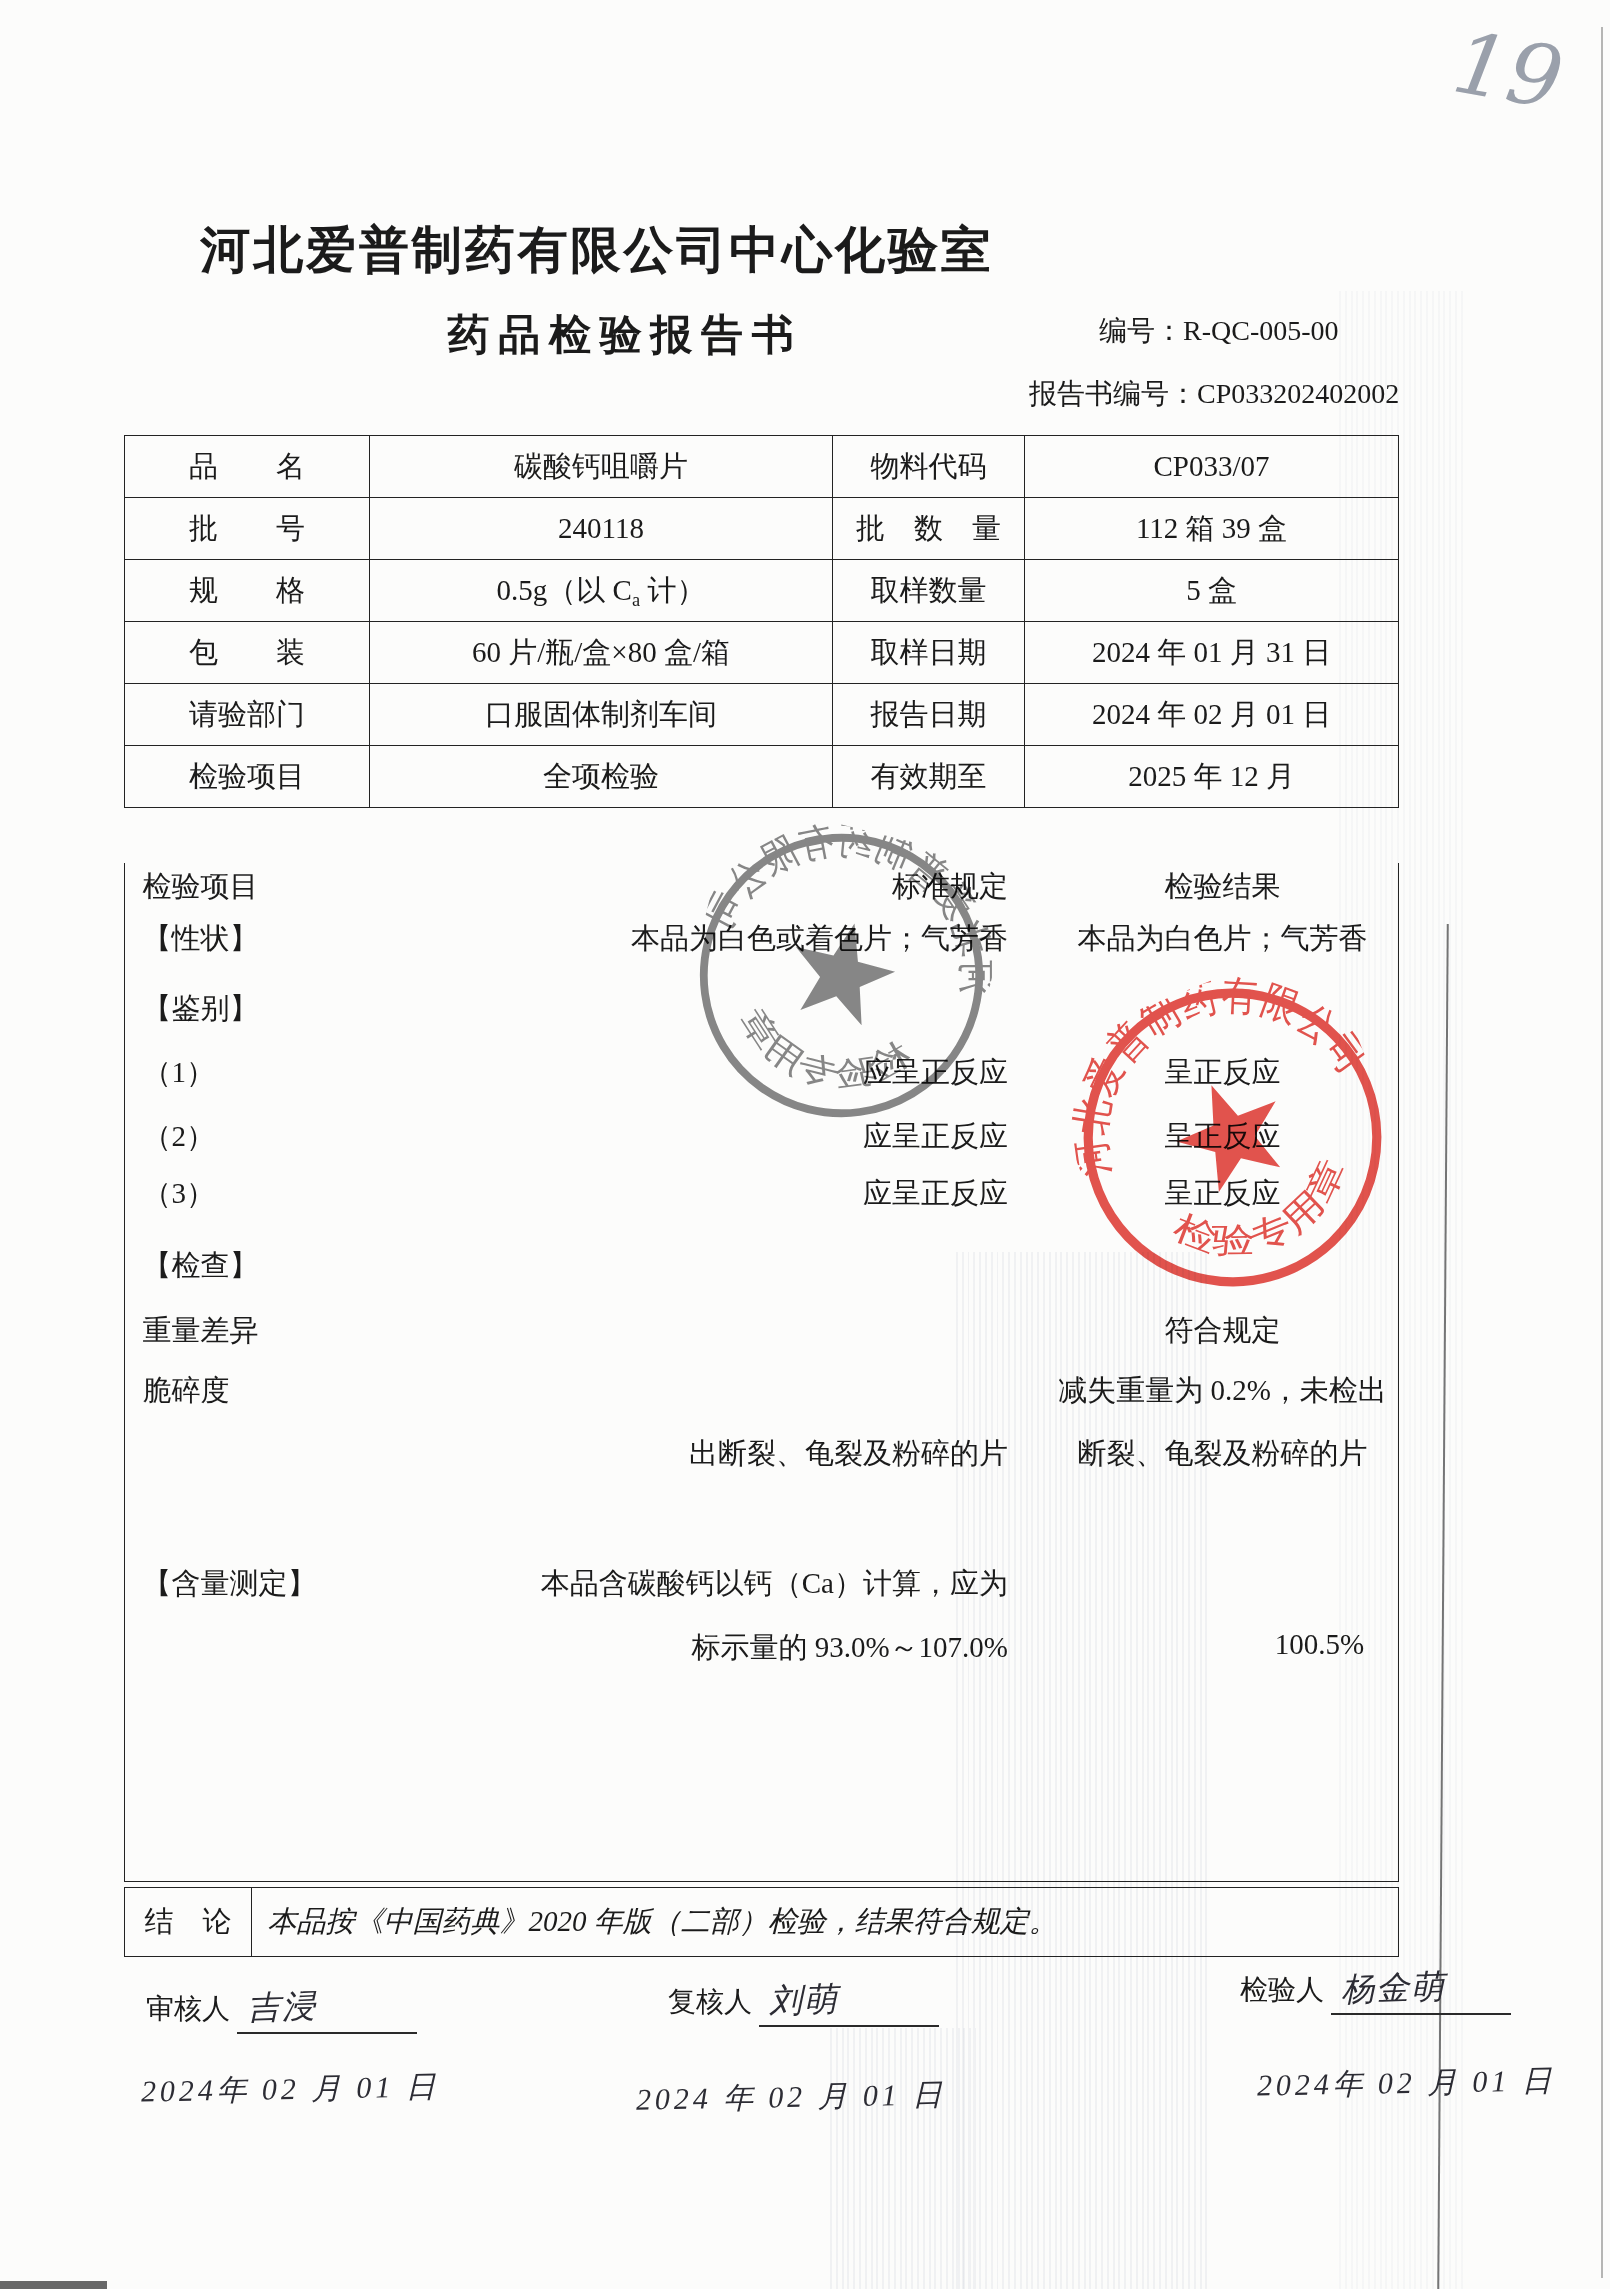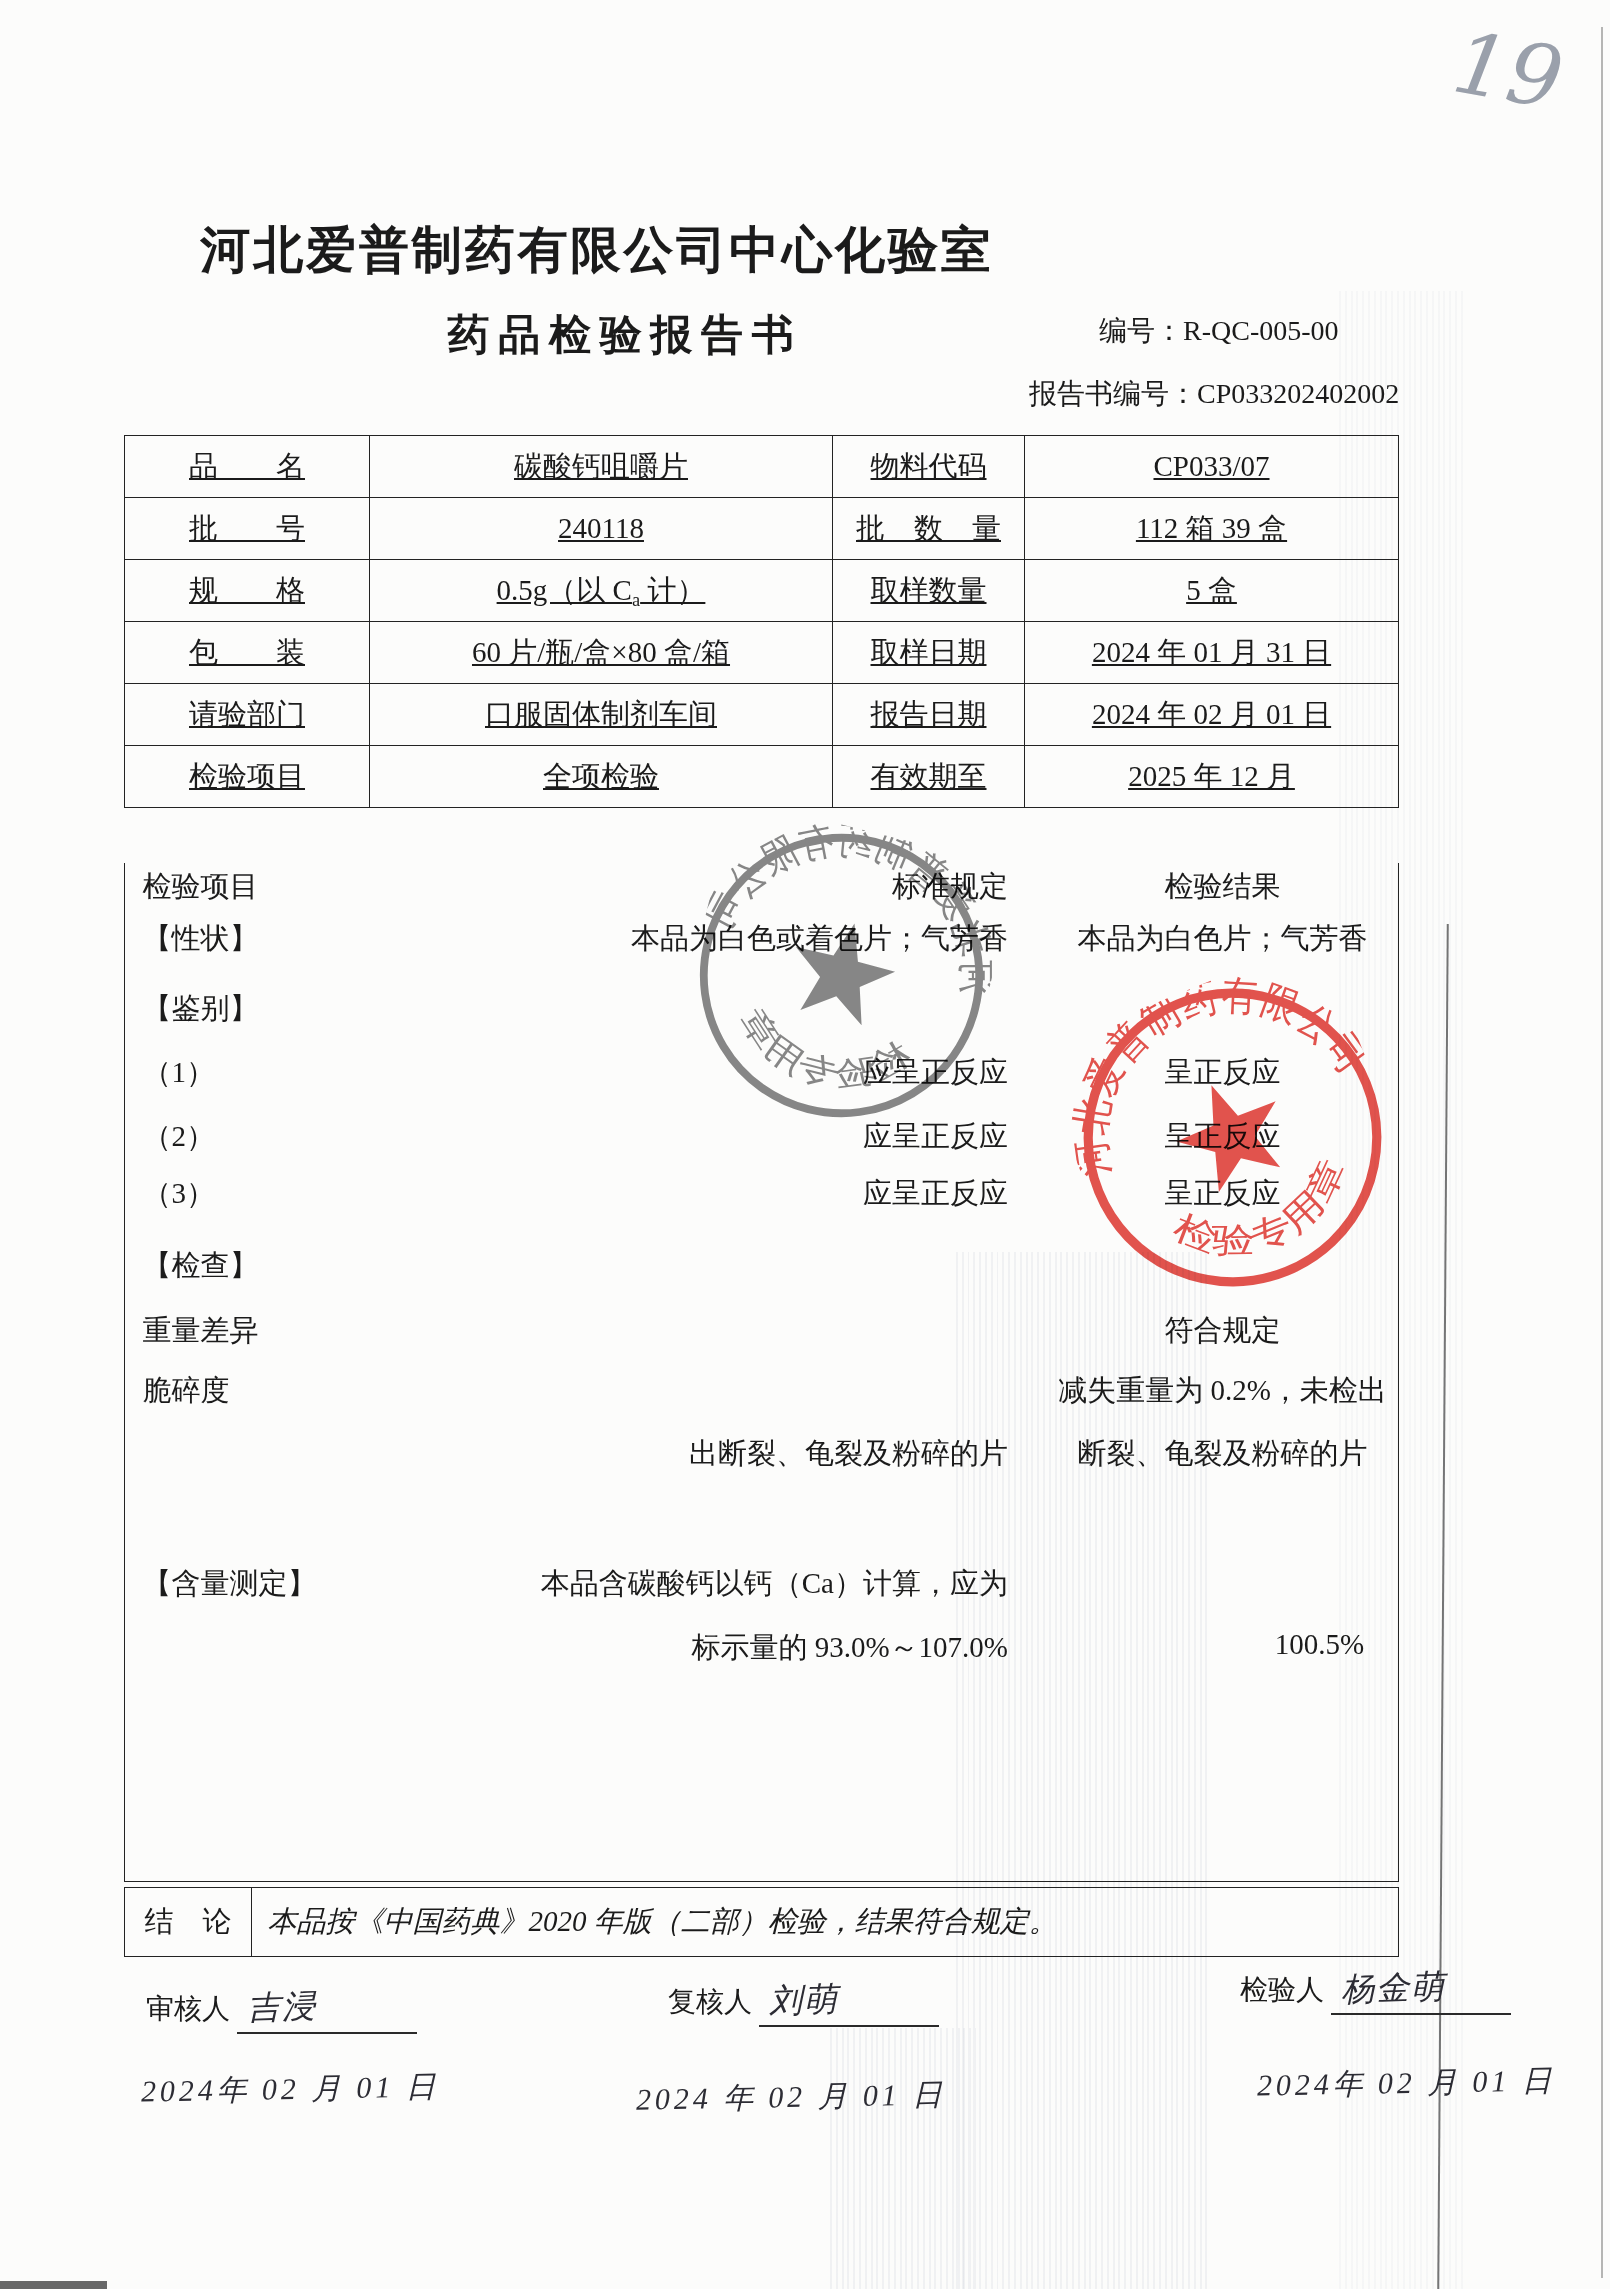--- a/index.html
+++ b/index.html
@@ -24,21 +24,21 @@
 
   
   .title1{left:0;top:217px;width:1194px;text-align:center;font-size:50px;font-weight:700;letter-spacing:2.9px;}
   .title2{left:0;top:307px;width:1194px;text-align:center;font-size:42px;font-weight:700;letter-spacing:8.7px;margin-left:28px;}
   .doc-no{left:1099px;top:312px;font-size:28px;}
   .report-no{left:1009px;top:375px;font-size:28px;margin-left:20px;}
 
   
   table.info{position:absolute;left:124px;top:435px;width:1273px;border-collapse:collapse;table-layout:fixed;}
   table.info td{border:1.9px solid #232323;height:61px;text-align:center;font-size:29px;padding:0 3.9px;
-    white-space:nowrap;overflow:visible;text-decoration:underline;}
+    white-space:nowrap;overflow:visible;}
   .sub{font-size:18.4px;vertical-align:-5.8px;}
 
   
   .free{left:124px;top:863px;width:1273px;height:1018px;
     border-left:1.9px solid #232323;border-right:1.9px solid #232323;border-bottom:1.9px solid #232323;font-size:29px;}
   .free .row{position:absolute;white-space:nowrap;}
   .r-item{left:17.5px;}
   .c-std{left:243px;width:640px;text-align:right;}
   .c-res{left:922px;width:351px;text-align:center;}
 

